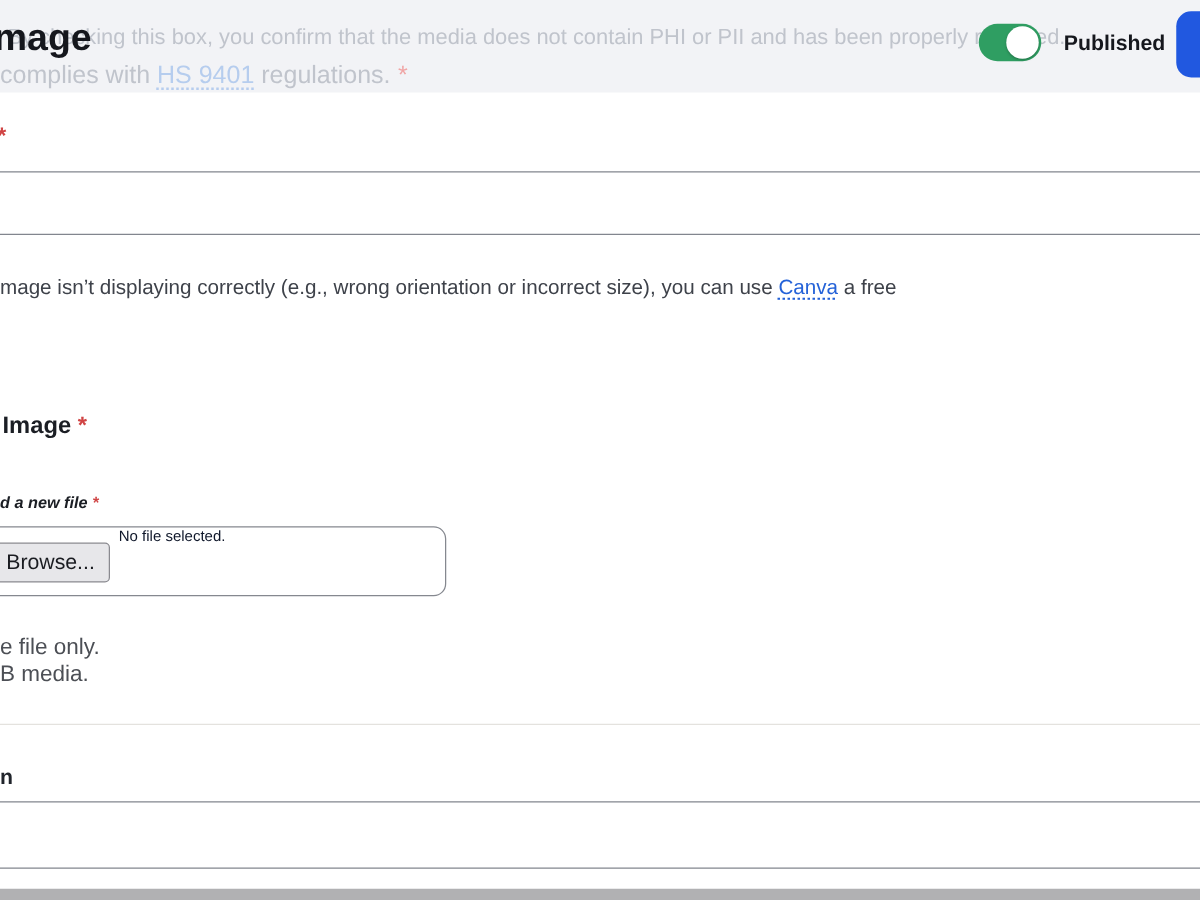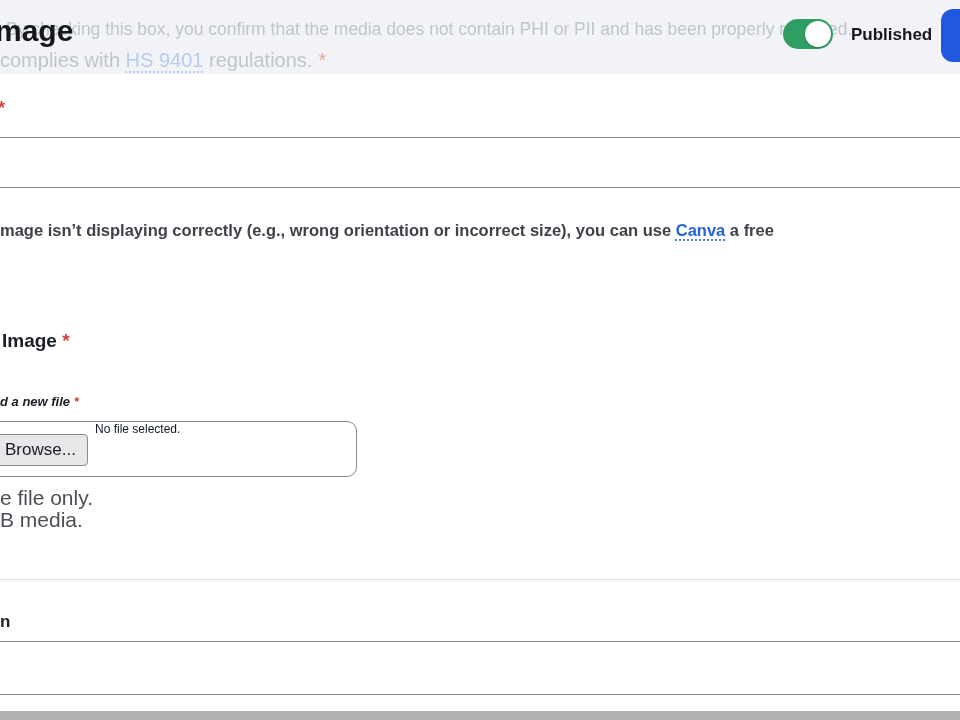--- a/index.html
+++ b/index.html
@@ -71,21 +71,21 @@
     left:-12px;top:137px;width:986px;height:51px;
     border:1px solid #82868e;border-radius:2px;
     background:#ffffff;box-sizing:border-box;
     font-size:17px;padding:0 12px;
     font-family:"Liberation Sans", sans-serif;
   }
   .note-line{
     font-size:16.5px;color:#3e424a;
     white-space:nowrap;
   }
-  .note-line1{left:0;top:221px;font-weight:bold;}
+  .note-line1{left:0;top:221px;}
   .note-line2{left:0;top:243px;}
   .body-link{
     color:#2462d8;
     text-decoration:underline dotted;
     text-underline-offset:4px;
   }
   .image-label{
     left:2px;top:309px;
     font-size:19px;font-weight:700;color:#1b1e24;
     white-space:nowrap;
@@ -109,22 +109,22 @@
     font-size:17px;color:#1a1c21;
     font-family:"Liberation Sans", sans-serif;
     cursor:pointer;
   }
   .file-status{
     position:absolute;left:108px;top:0;
     font-size:12px;color:#0f172a;
     white-space:nowrap;
   }
   .help-line{
-    font-size:21px;color:#4c4f55;
-    white-space:nowrap;left:0;
+    font-size:18px;color:#4c4f55;
+    white-space:nowrap;left:0;margin-top:21px;
   }
   .help-1{top:486px;}
   .help-2{top:508px;}
   .help-3{top:530px;}
 
   
   .bottom-box{
     left:-14px;top:579px;width:1000px;height:220px;
     border:1px solid #e4e2de;border-radius:12px;
     background:transparent;

